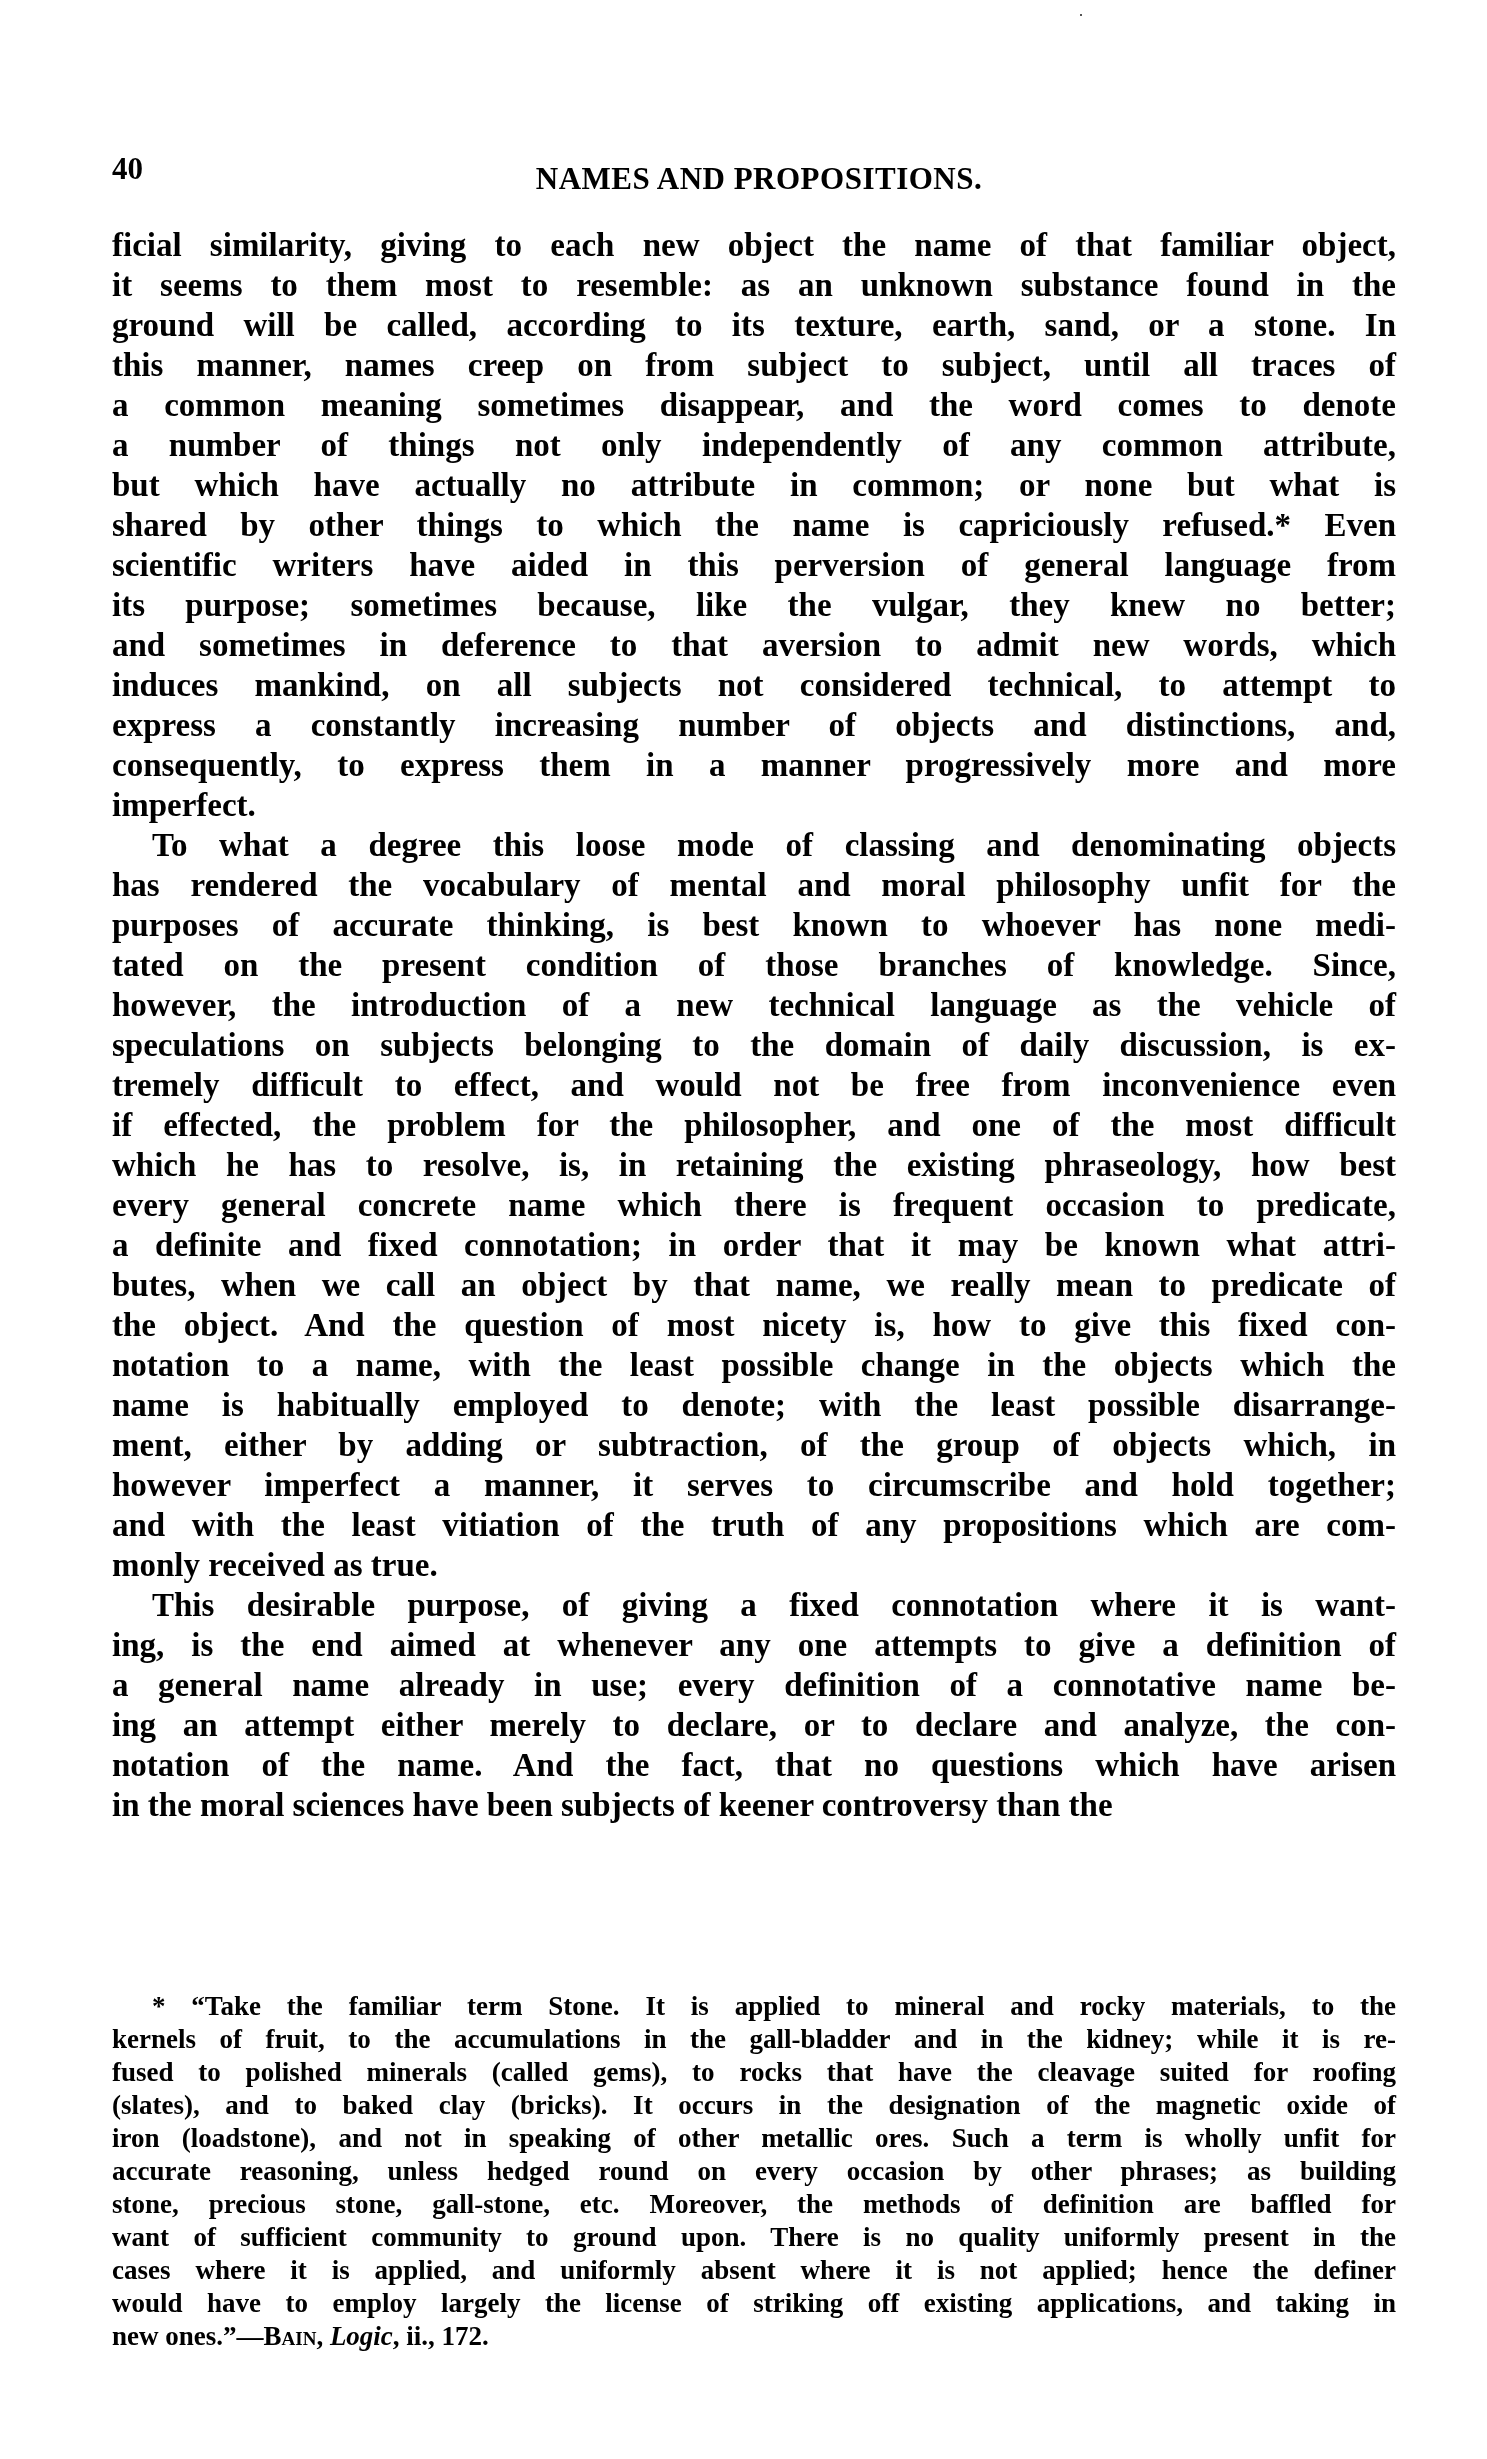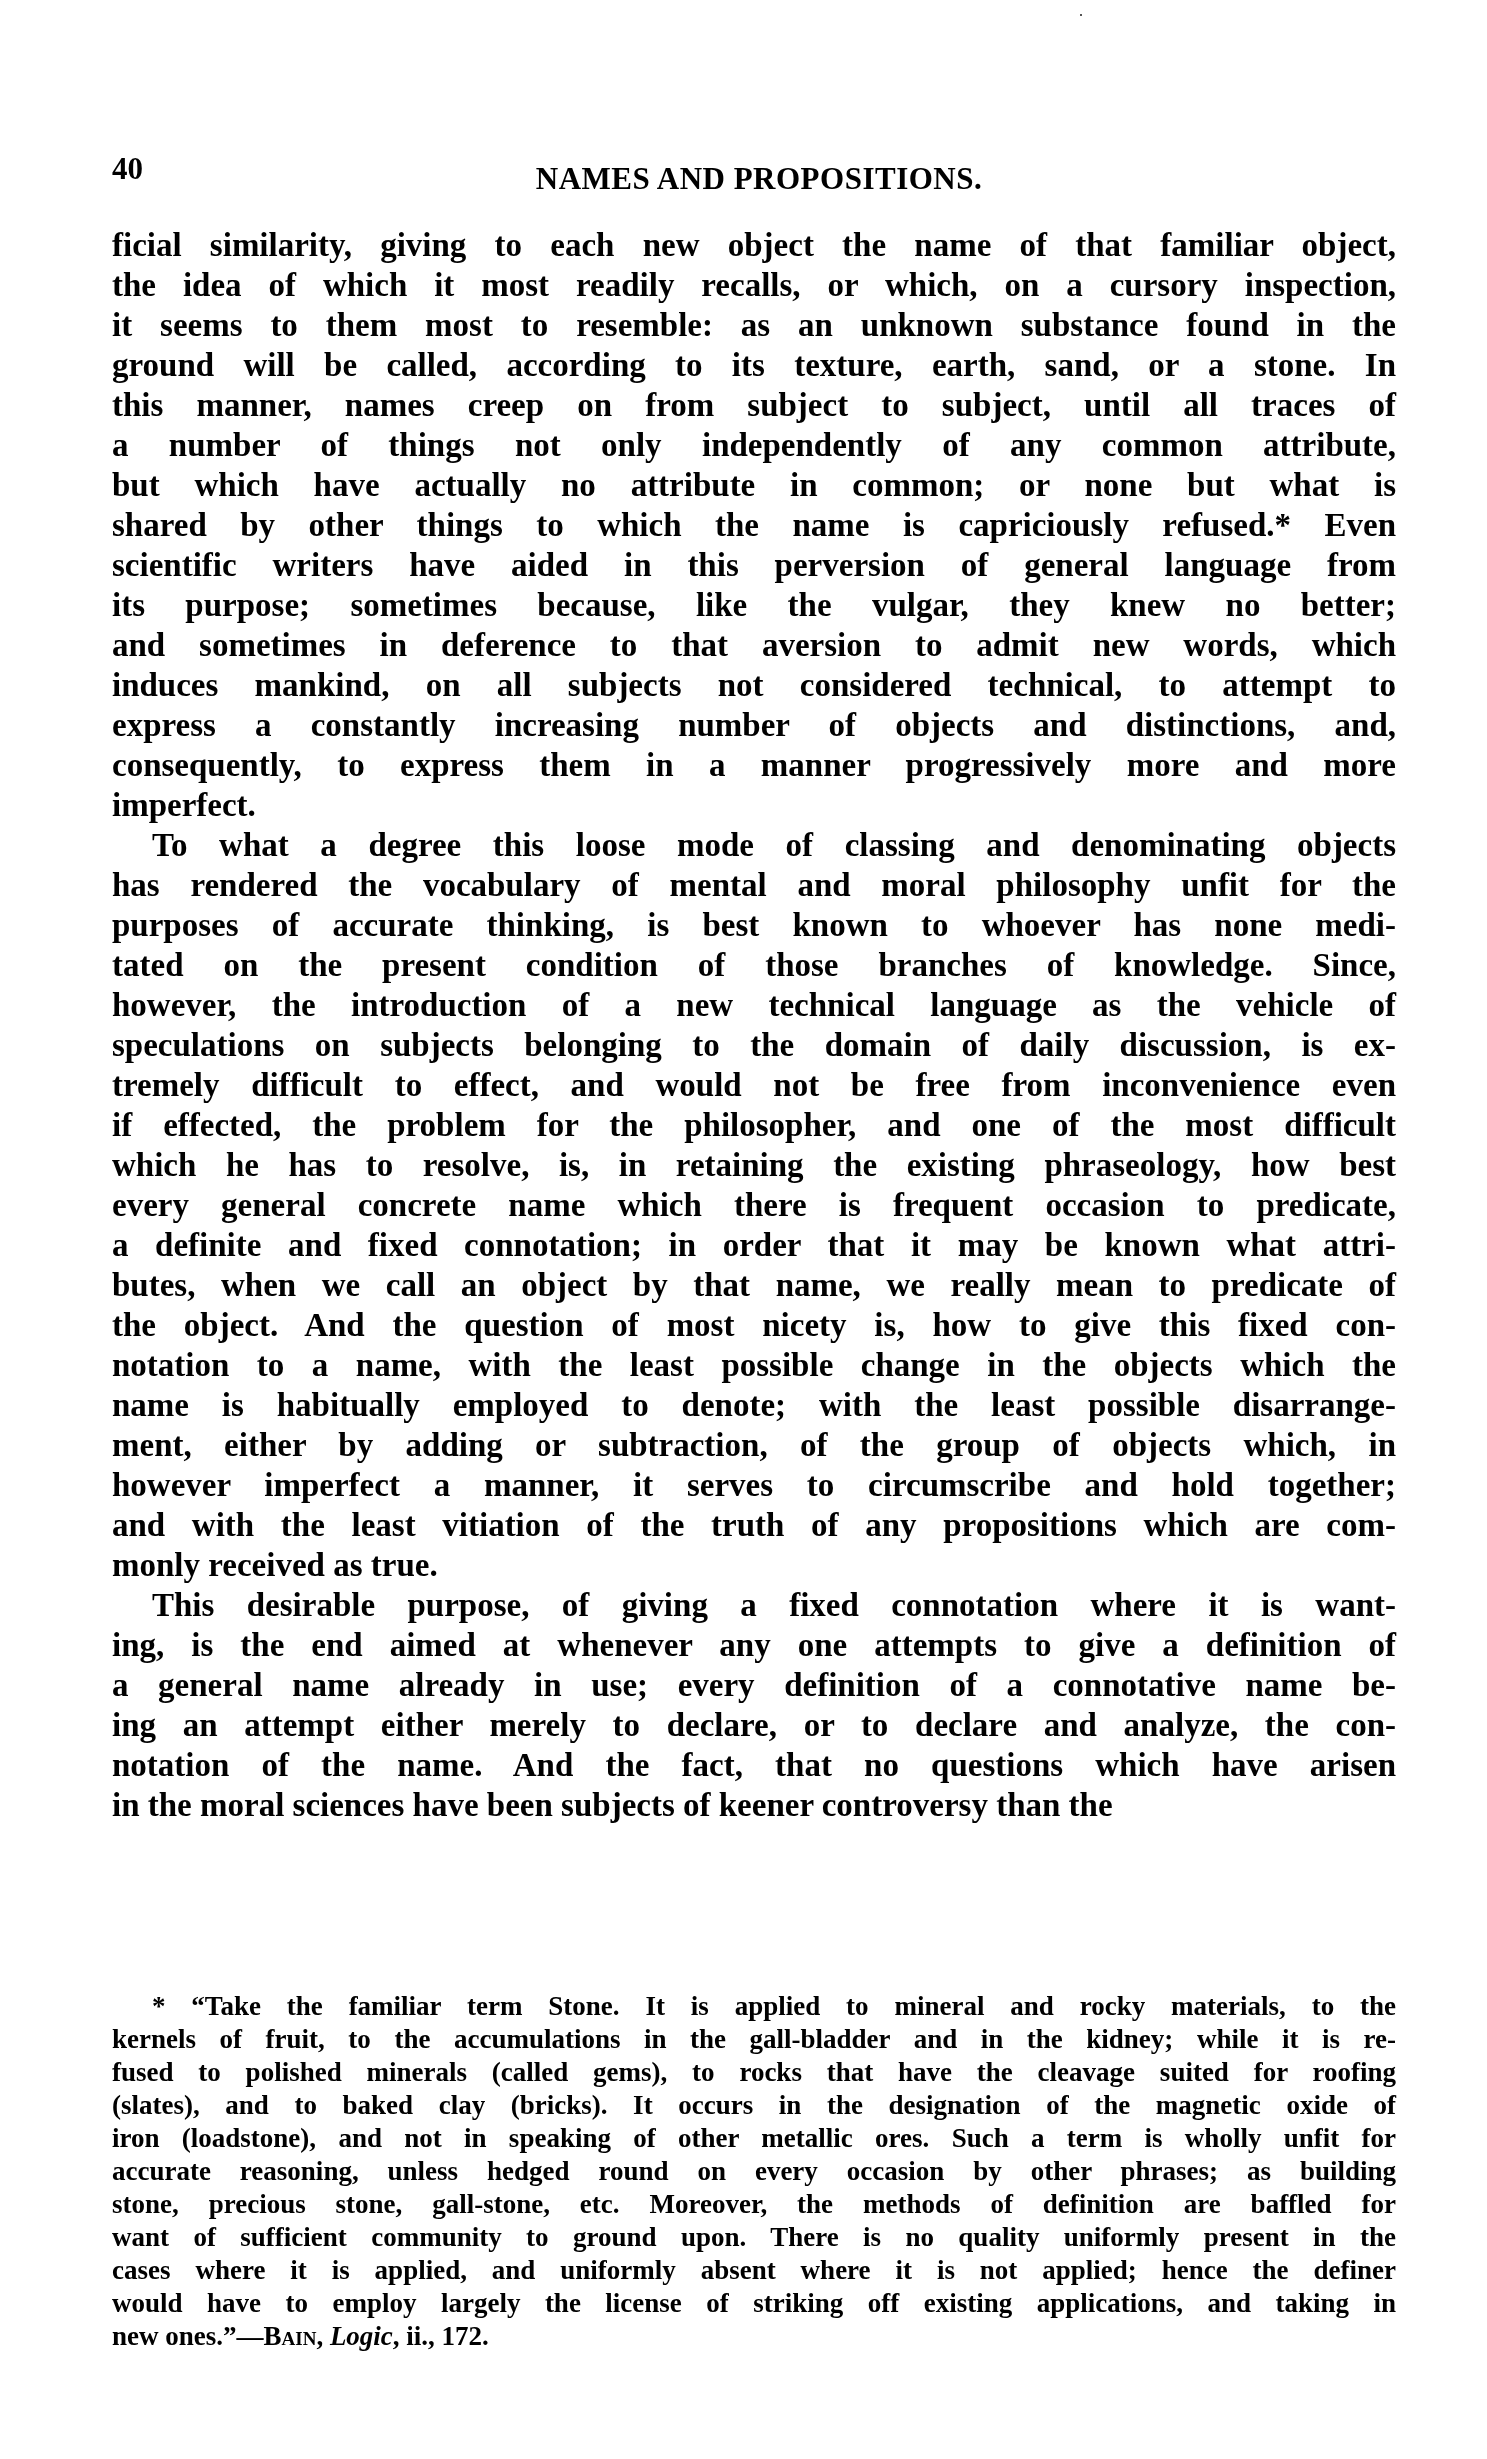--- a/index.html
+++ b/index.html
@@ -48,24 +48,24 @@
   <div class="speck"></div>
 
   <div class="running-head">
     <span class="page-number">40</span>
     <span class="running-title">NAMES AND PROPOSITIONS.</span>
   </div>
 
   <div class="body-text" id="body-text">
       <div>
         <span class="line">ficial similarity, giving to each new object the name of that familiar object,</span>
-        <span class="line">the idea of which it most readily recalls, or which, on a cursory inspection,</span>
         <span class="line">it seems to them most to resemble: as an unknown substance found in the</span>
         <span class="line">ground will be called, according to its texture, earth, sand, or a stone.  In</span>
         <span class="line">this manner, names creep on from subject to subject, until all traces of</span>
+        <span class="line">a common meaning sometimes disappear, and the word comes to denote</span>
         <span class="line">a number of things not only independently of any common attribute,</span>
         <span class="line">but which have actually no attribute in common; or none but what is</span>
         <span class="line">shared by other things to which the name is capriciously refused.*  Even</span>
         <span class="line">scientific writers have aided in this perversion of general language from</span>
         <span class="line">its purpose; sometimes because, like the vulgar, they knew no better;</span>
         <span class="line">and sometimes in deference to that aversion to admit new words, which</span>
         <span class="line">induces mankind, on all subjects not considered technical, to attempt to</span>
         <span class="line">express a constantly increasing number of objects and distinctions, and,</span>
         <span class="line">consequently, to express them in a manner progressively more and more</span>
         <span class="line last">imperfect.</span>

